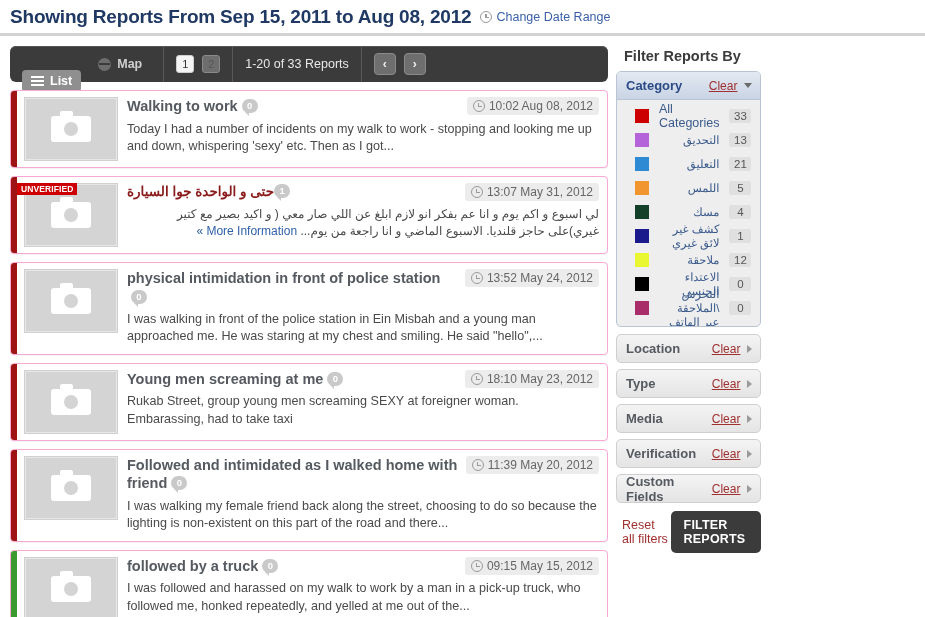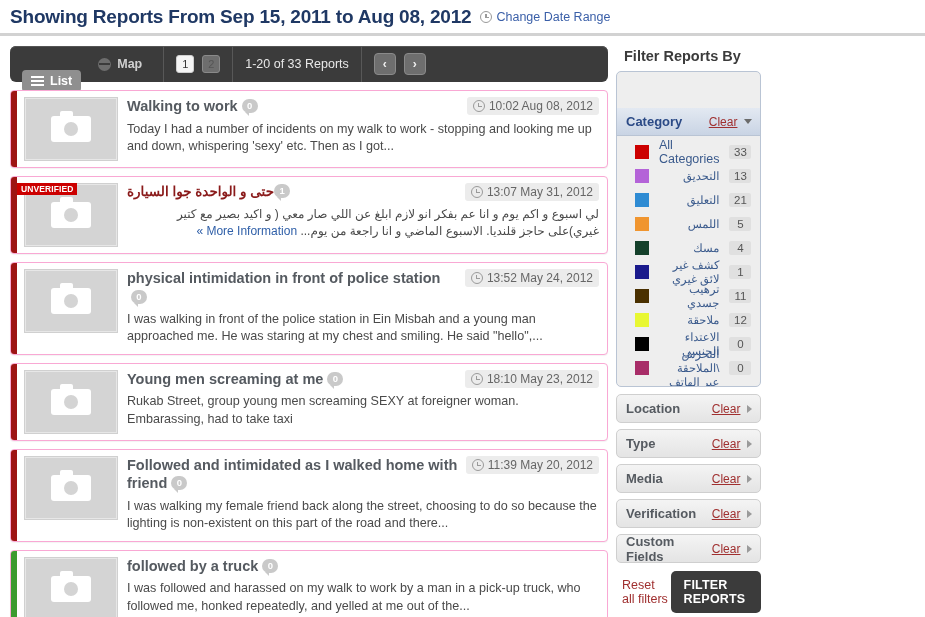--- a/index.html
+++ b/index.html
@@ -114,21 +114,20 @@
   .filter-heading { font-size:14.5px; font-weight:bold; color:#3b3b3b; margin:0 0 7px 8px; }
   .panel {
     border:1px solid #b9c4d4; border-radius:5px; background:#eeeeee; overflow:hidden;
     margin-bottom:7px;
   }
   .panel-head {
     height:28px; display:flex; align-items:center; justify-content:space-between;
     padding:0 8px 0 9px;
     background: linear-gradient(to bottom, #e3e9f2 0%, #c9d4e4 100%);
     border-bottom:1px solid #b9c4d4;
-    margin-top:36px;
   }
   .panel-head .ttl { font-size:13px; font-weight:bold; color:#2b4a86; }
   .head-right { display:flex; align-items:center; gap:7px; }
   .clear-link { font-size:12px; color:#a03030; text-decoration:underline; }
   .chev-down { width:0;height:0;border-left:4.5px solid transparent;border-right:4.5px solid transparent;border-top:5px solid #6b6b6b; }
   .chev-right { width:0;height:0;border-top:4.5px solid transparent;border-bottom:4.5px solid transparent;border-left:5px solid #9a9a9a; }
   .cat-list { padding:4px 0 6px 0; }
   .cat-row { display:flex; align-items:center; height:24px; padding:0 9px 0 18px; gap:10px; }
   .swatch { width:14px; height:14px; flex:0 0 14px; }
   .cat-name { flex:1; font-size:12px; color:#3a5a8c; }
@@ -293,20 +292,24 @@
           <div class="report">
             <div class="sidebar-color" style="background: rgb(60, 155, 47);"></div>
             <div class="thumb-wrap">
               <div class="thumb">
                 <div class="cam"></div>
               </div>
             </div>
             <div class="r-body">
               <div class="r-top">
                 <div class="r-title">followed by a truck<span class="bubble">0</span></div>
+                <div class="r-time">
+                  <span class="clock"></span>
+                  <span>09:15 May 15, 2012</span>
+                </div>
               </div>
               <div class="r-desc">I was followed and harassed on my walk to work by a man in a pick-up truck, who followed me, honked repeatedly, and yelled at me out of the...</div>
             </div>
           </div>
         </div>
     </div>
 
     <div class="right-col">
       <div class="filter-heading">Filter Reports By</div>
 
@@ -343,25 +346,20 @@
               <span class="swatch" style="background: rgb(20, 64, 42);"></span>
               <span class="cat-name ar">مسك</span>
               <span class="cat-count">4</span>
             </div>
             <div class="cat-row">
               <span class="swatch" style="background: rgb(26, 26, 140);"></span>
               <span class="cat-name ar">كشف غير لائق غيري</span>
               <span class="cat-count">1</span>
             </div>
             <div class="cat-row">
-              <span class="swatch" style="background: rgb(74, 48, 0);"></span>
-              <span class="cat-name ar">ترهيب جسدي</span>
-              <span class="cat-count">11</span>
-            </div>
-            <div class="cat-row">
               <span class="swatch" style="background: rgb(232, 247, 50);"></span>
               <span class="cat-name ar">ملاحقة</span>
               <span class="cat-count">12</span>
             </div>
             <div class="cat-row">
               <span class="swatch" style="background: rgb(0, 0, 0);"></span>
               <span class="cat-name ar">الاعتداء الجنسي</span>
               <span class="cat-count">0</span>
             </div>
             <div class="cat-row">

